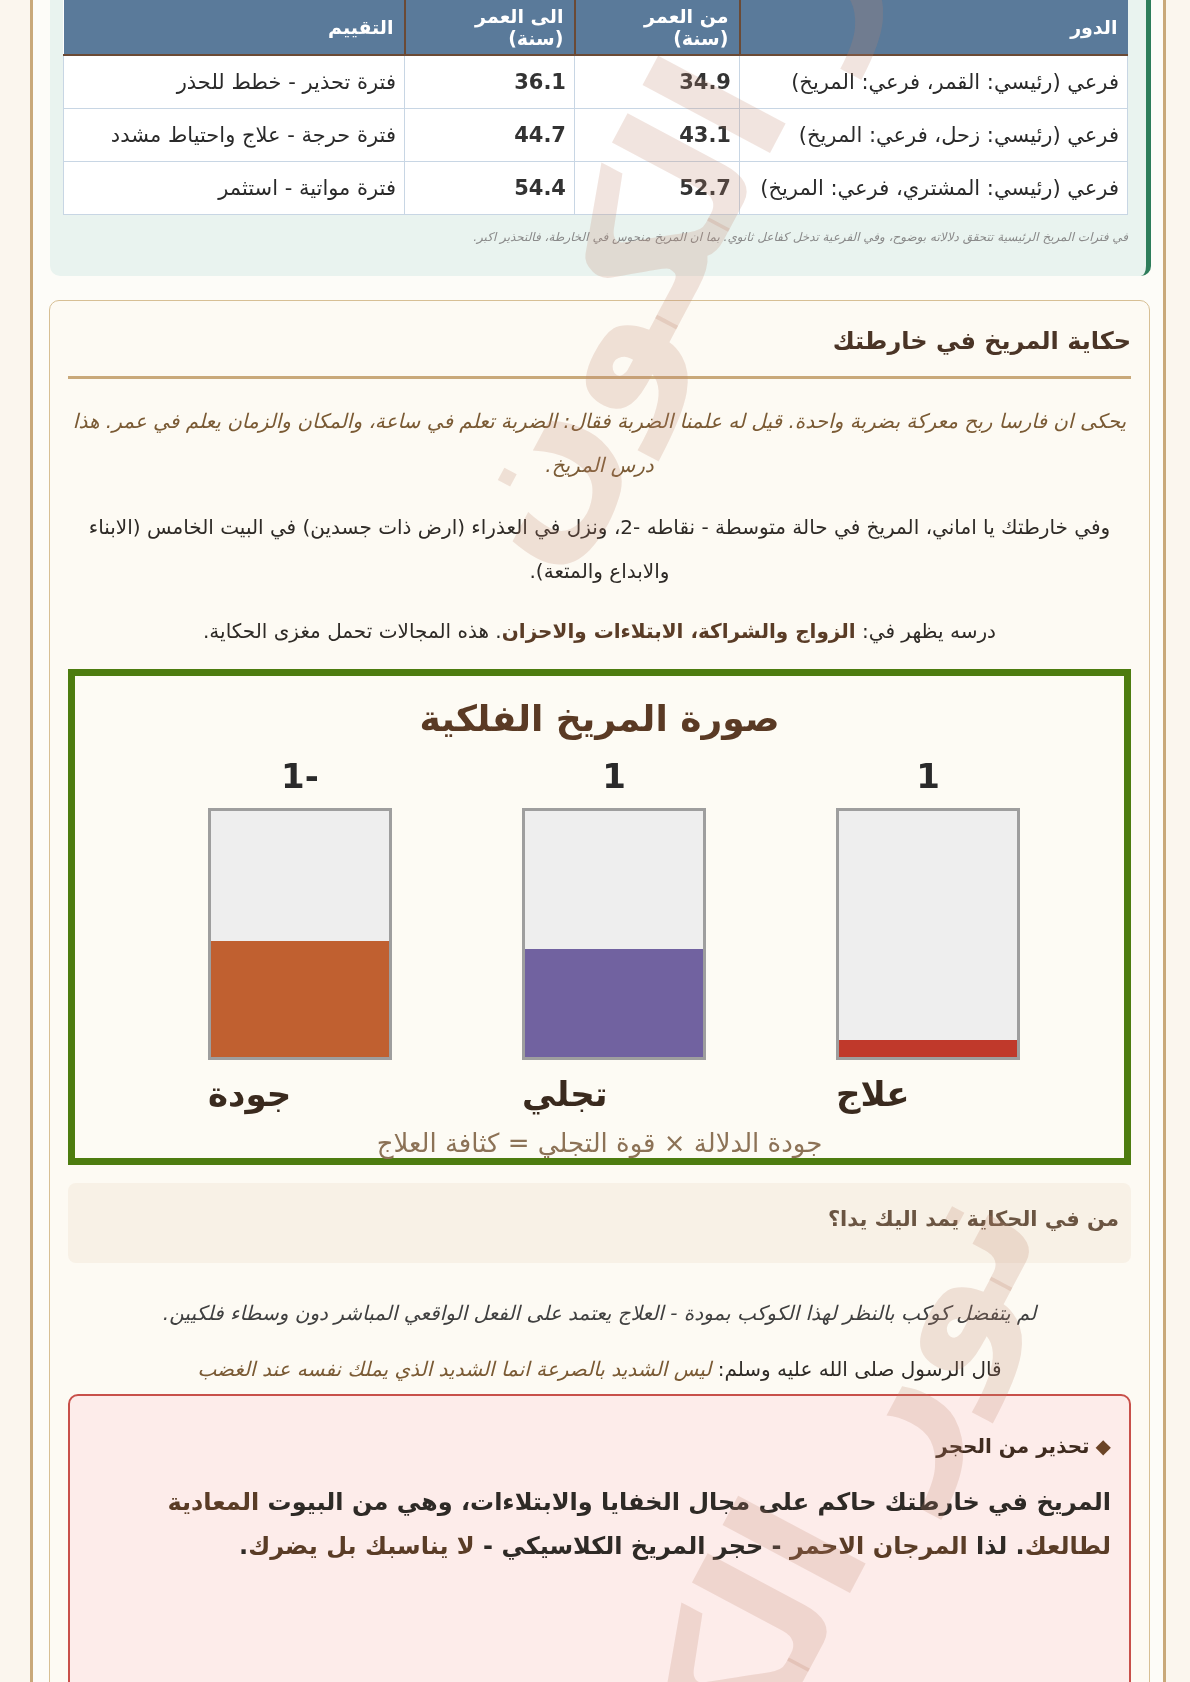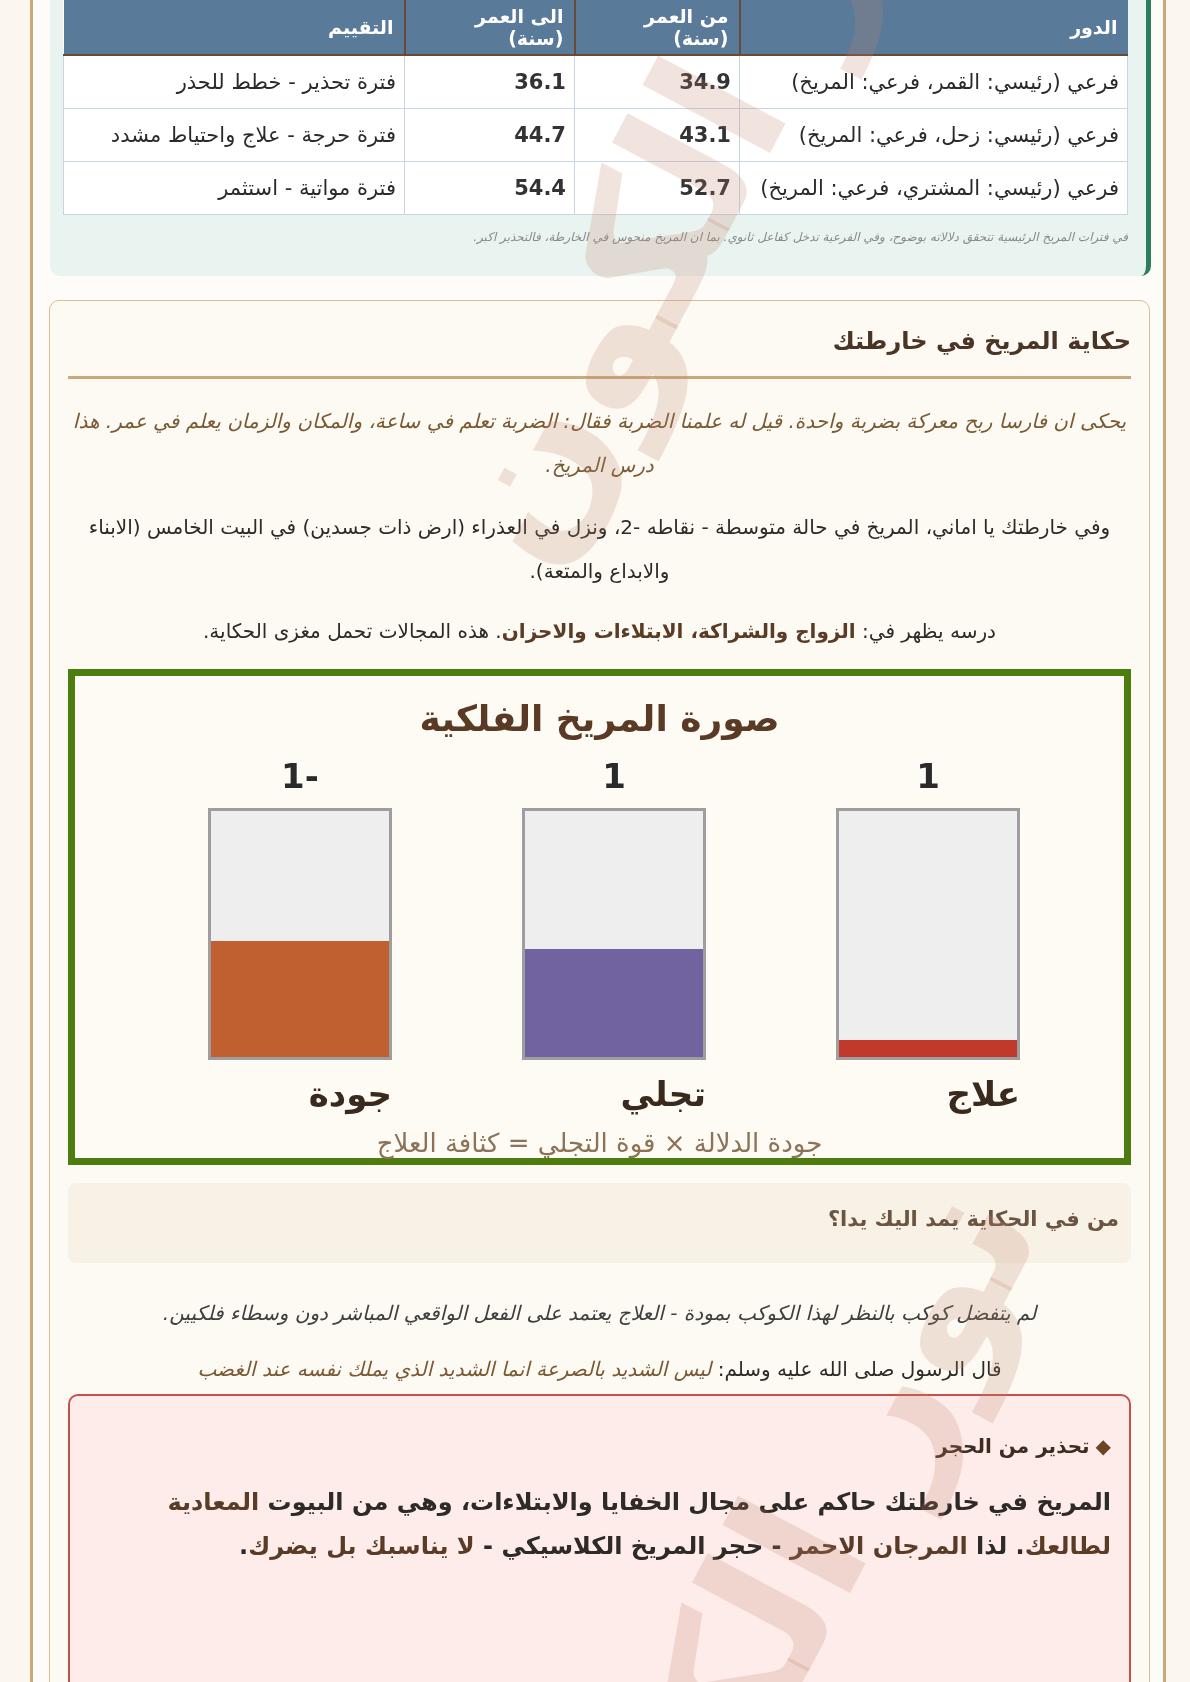--- a/index.html
+++ b/index.html
@@ -126,21 +126,21 @@
     direction: ltr;
   }
   .bar-box {
     position: relative;
     width: 184px; height: 252px;
     background: #eeeeee;
     border: 3px solid #9e9e9e;
   }
   .bar-fill { position: absolute; left: 0; right: 0; bottom: 0; }
   .bar-label {
-    text-align: right;
+    text-align: left;
     font-size: 34px; font-weight: bold;
     color: #3a2a1e;
     margin-top: 14px;
   }
   .formula {
     position: absolute;
     left: 0; right: 0; top: 452px;
     text-align: center;
     font-size: 26px;
     color: #8c7256;

